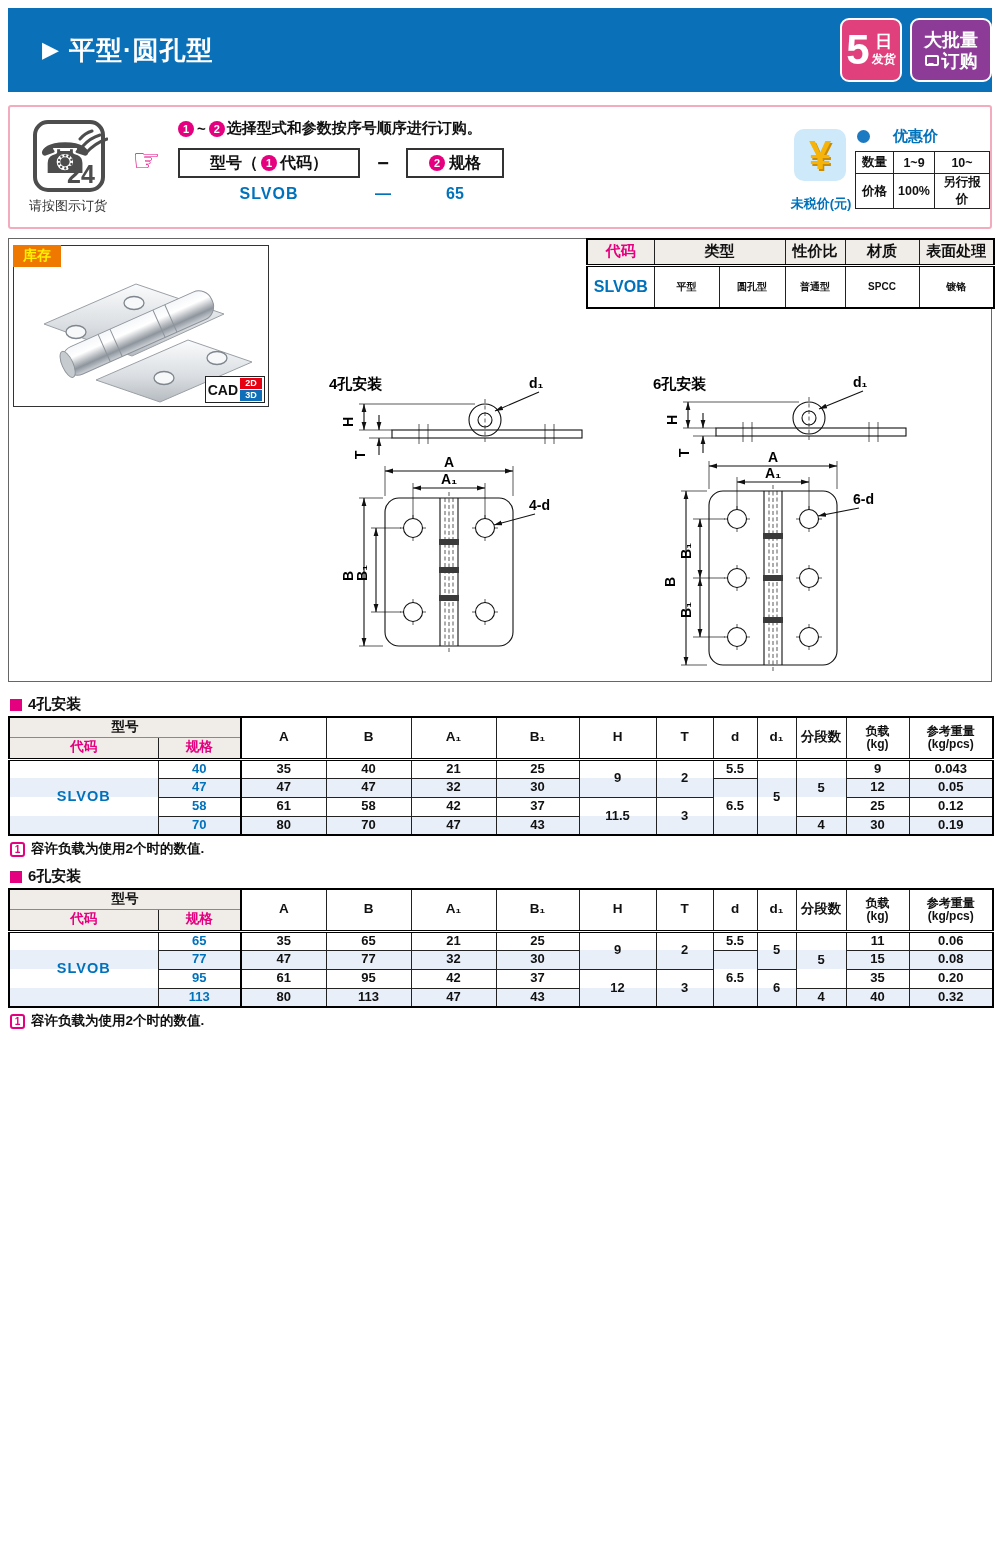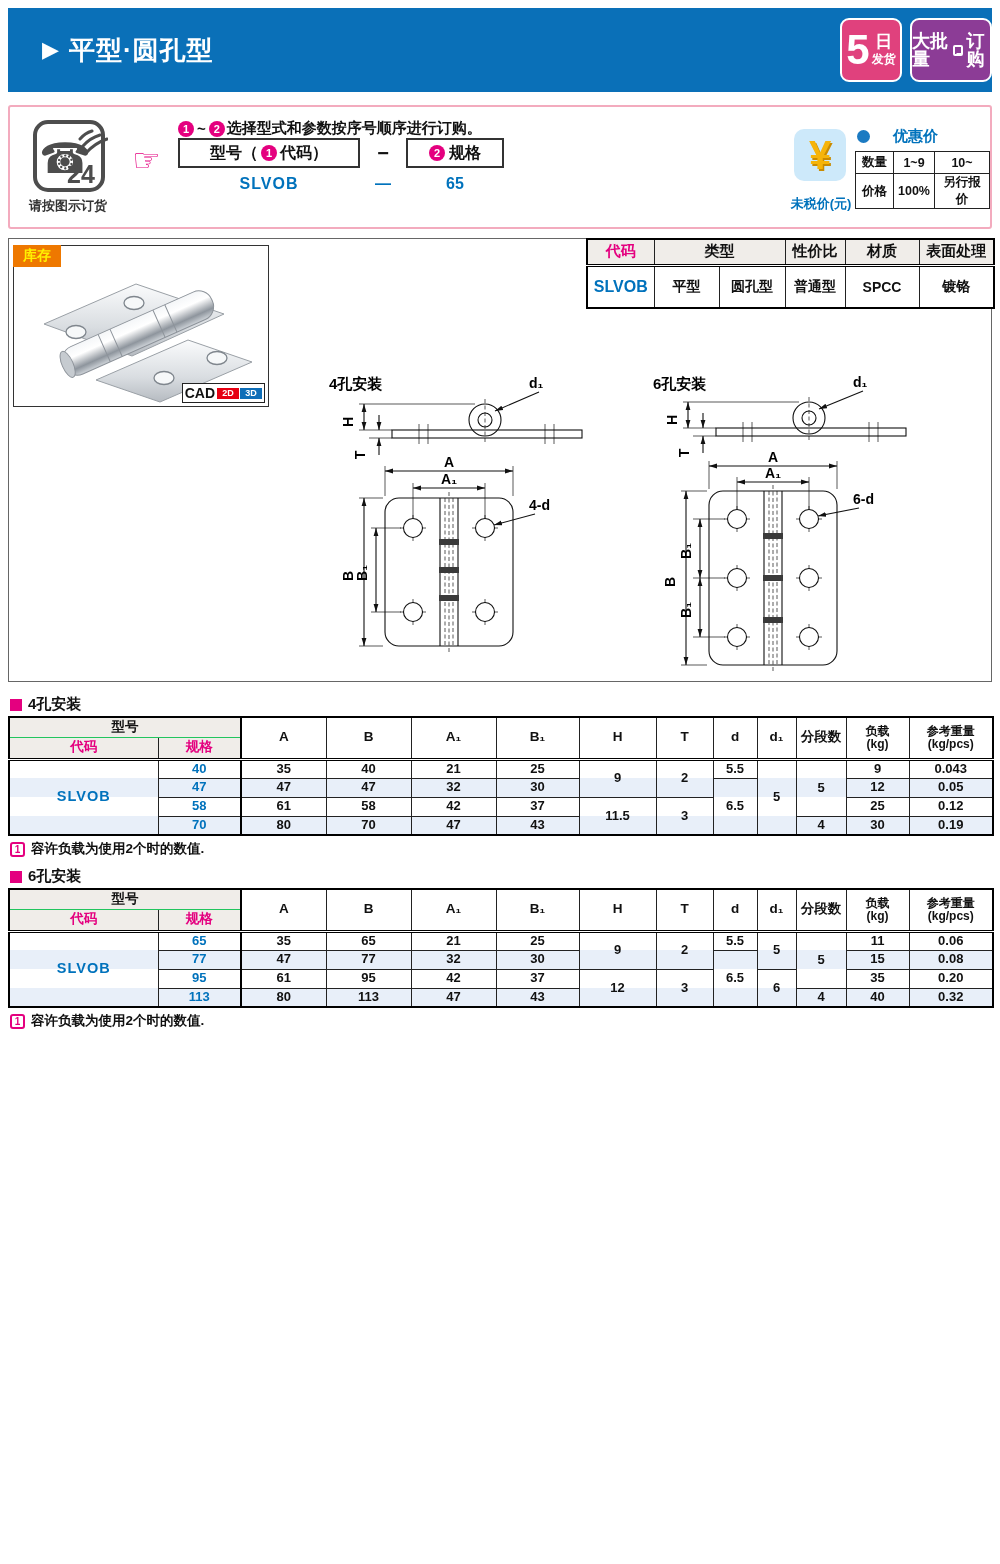--- a/index.html
+++ b/index.html
@@ -11,39 +11,39 @@
   display:flex;align-items:center;padding-left:22px}
 .banner-title{color:#fff;font-size:36px;font-weight:900;letter-spacing:2px}
 .banner-arrow{color:#fff;font-size:22px;margin:0 10px 0 12px}
 .banner-subtitle{color:#fff;font-size:26px;font-weight:900;letter-spacing:1px}
 .badge{position:absolute;top:10px;height:64px;border:2px solid #fff;border-radius:9px;color:#fff}
 .badge-5day{left:832px;width:62px;background:#e0417d;display:flex;align-items:center;justify-content:center}
 .b5-num{font-size:42px;font-weight:900;line-height:1}
 .b5-col{display:flex;flex-direction:column;align-items:center;margin-left:2px}
 .b5-unit{font-size:17px;font-weight:900;line-height:1.1}
 .b5-cap{font-size:12px;font-weight:900;line-height:1.2}
-.badge-bulk{left:902px;width:82px;background:#8c3c96;display:flex;flex-direction:row;
+.badge-bulk{left:902px;width:82px;background:#8c3c96;display:flex;flex-direction:column;
   align-items:center;justify-content:center;gap:3px}
 .bulk-l1{font-size:18px;font-weight:900;line-height:1}
 .bulk-l2{font-size:18px;font-weight:700;line-height:1;display:flex;align-items:center;gap:3px}
 .bubble-icon{display:inline-block;width:14px;height:11px;border:2px solid #fff;border-radius:2px;position:relative}
 .bubble-icon::after{content:"";position:absolute;left:1px;bottom:-5px;border:3px solid transparent;border-top-color:#fff}
 
 .order-box{position:absolute;left:8px;top:105px;width:984px;height:124px;border:2px solid #f3abbe;
   border-radius:3px;background:#fff}
 .phone-wrap{position:absolute;left:22px;top:12px}
 .phone-caption{position:absolute;left:0px;top:90px;width:116px;text-align:center;
-  font-size:13px;font-weight:bold;color:#333}
+  font-size:13px;font-weight:normal;color:#333}
 .hand{position:absolute;left:122px;top:34px;font-size:32px;color:#e4007f;font-weight:bold}
 .order-main{position:absolute;left:168px;top:12px}
 .order-instruction{font-size:15px;font-weight:bold;display:flex;align-items:center;gap:2px}
 .cnum{display:inline-block;width:16px;height:16px;border-radius:50%;background:#e4007f;color:#fff;
   font-size:11px;font-weight:bold;line-height:16px;text-align:center;vertical-align:1px}
 .order-tilde{font-weight:bold;margin:0 1px}
-.order-boxes{display:flex;align-items:center;}
+.order-boxes{display:flex;align-items:center;margin-top:10px}
 .model-box{width:182px;height:30px;border:2px solid #333;display:flex;align-items:center;
   justify-content:center;gap:3px;font-size:16px;font-weight:bold}
 .order-sep{width:46px;text-align:center;font-size:20px;font-weight:bold}
 .spec-box{width:98px;height:30px;border:2px solid #333;display:flex;align-items:center;
   justify-content:center;gap:4px;font-size:16px;font-weight:bold}
 .ex-row{display:flex;margin-top:7px;color:#0072bc;font-weight:bold;font-size:16px}
 .ex-code{width:182px;text-align:center;letter-spacing:1px}
 .ex-sep{width:46px;text-align:center}
 .ex-spec{width:98px;text-align:center}
 
@@ -59,29 +59,29 @@
 .price-table td{border:1px solid #222;height:22px;text-align:center;padding:0 4px}
 .price-table td:first-child{width:38px}
 
 .main-box{position:absolute;left:8px;top:238px;width:984px;height:444px;border:1px solid #666;background:#fff}
 .photo-box{position:absolute;left:4px;top:6px;width:256px;height:162px;border:1px solid #333;background:#fff}
 .stock-tab{position:absolute;left:-1px;top:-1px;background:#ee7800;color:#fff100;font-size:14px;
   font-weight:900;padding:2px 10px;z-index:2}
 .cad-badge{position:absolute;right:3px;bottom:3px;display:flex;align-items:center;background:#fff;
   border:1px solid #222;padding:1px 2px;gap:2px;z-index:2}
 .cad-label{font-size:14px;font-weight:900;letter-spacing:0}
-.cad-chips{display:flex;gap:1px}
+.cad-chips{display:flex;flex-direction:column;gap:1px}
 .cad-chip{width:22px;height:11px;line-height:11px;color:#fff;font-size:9px;font-weight:bold;text-align:center}
 .chip-2d{background:#e60012}
 .chip-3d{background:#0e6eb8}
 
 .spec-table{position:absolute;left:577px;top:-1px;border-collapse:collapse;table-layout:fixed;width:407px;
   background:#fff;font-weight:bold;text-align:center}
 .spec-table th{background:#f0ede9;font-size:15px;height:26px;border:1px solid #222;border-bottom:3px double #000}
-.spec-table td{font-size:14px;height:43px;border:1px solid #222}
+.spec-table td{font-size:10px;height:43px;border:1px solid #222}
 .spec-table .mag{color:#e4007f}
 .spec-table .blue{color:#0072bc;font-size:16px}
 .spec-table,.dimtab{border:2px solid #000}
 
 .diag{position:absolute}
 .diag .ln{stroke:#111;stroke-width:1.1;fill:none}
 .diag .thin{stroke:#111;stroke-width:0.7;fill:none}
 .diag .dash{stroke-dasharray:4 2.5}
 .diag .dt{font-size:14px;font-weight:bold;font-style:normal}
 .diag .dttl{font-size:15px;font-weight:bold}

